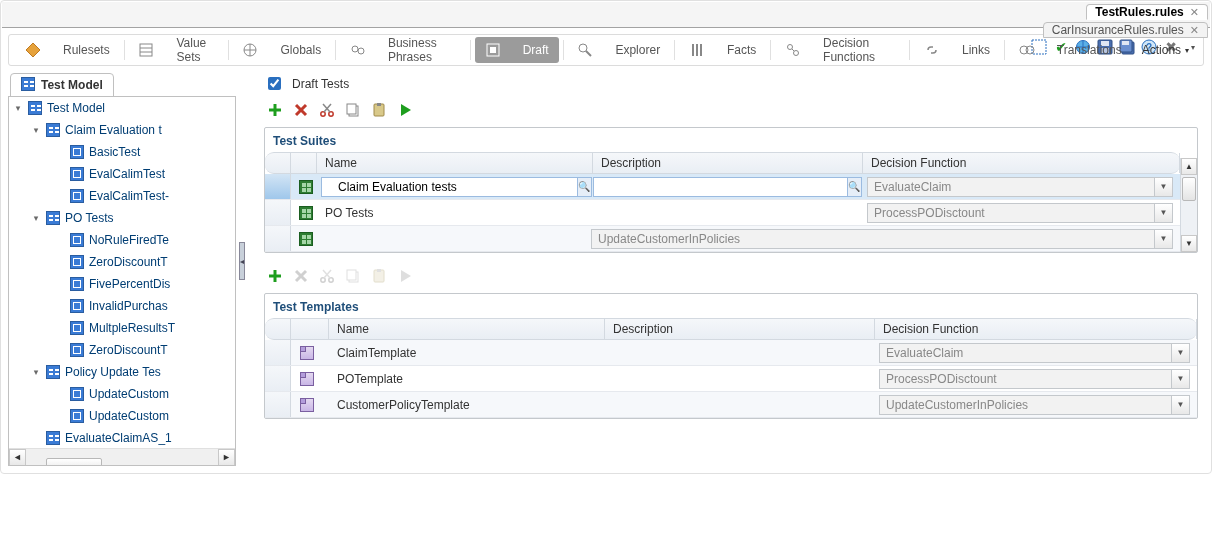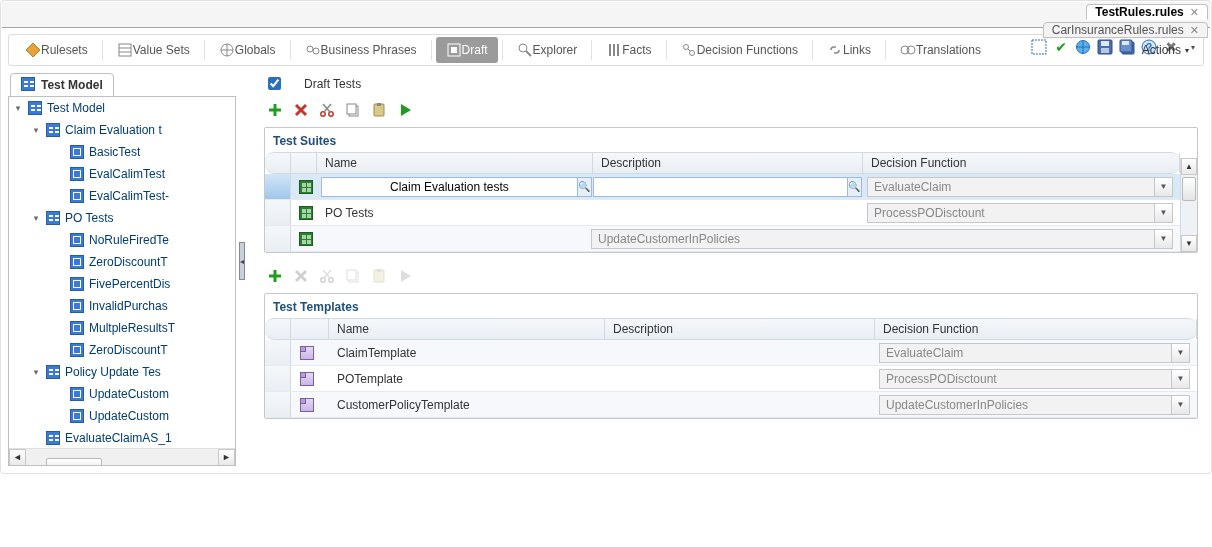--- a/index.html
+++ b/index.html
@@ -74,21 +74,21 @@
     border: 1px solid #dcdcdc;
     border-radius: 3px;
     margin: 6px 6px 0 6px;
     padding: 0 6px;
     background: #ffffff;
     gap: 2px;
   }
   .tb-item {
     display: flex;
     align-items: center;
-    gap: 0;
+    gap: 22px;
     height: 26px;
     padding: 0 10px;
     color: #555;
     border-radius: 3px;
     cursor: pointer;
   }
   .tb-item.selected {
     background: #9b9b9b;
     color: #ffffff;
   }
@@ -214,21 +214,21 @@
   }
   .ic-df::after {
     content: ""; position: absolute;
     top: 2px; left: 2px; right: 2px; bottom: 2px;
     border: 1px solid #fff;
   }
 
   
   .main-panel { flex: 1; min-width: 0; }
   .draft-row {
-    display: flex; align-items: center; gap: 20px;
+    display: flex; align-items: center; gap: 8px;
     margin: 2px 0 6px 6px;
     color: #333;
   }
   .draft-row input { accent-color: #2a6fbf; }
   .toolbar-row {
     display: flex; align-items: center; gap: 4px;
     margin: 0 0 6px 6px;
   }
   .ticon-btn {
     width: 22px; height: 22px; display: inline-flex; align-items: center; justify-content: center;
@@ -288,23 +288,22 @@
     overflow: hidden;
     white-space: nowrap;
   }
   .gc.col-sel { background: linear-gradient(#f5f7fa,#e9eef4); border-right: 1px solid #d3d9e0; padding: 0; }
   .grid-row.selected .gc.col-sel { background: linear-gradient(#d3e5f5,#9fc7eb); }
 
   .cell-input {
     width: 100%; height: 20px;
     border: 1px solid #9bbbe0;
     background: #ffffff;
-    padding: 0 4px;
+    padding: 0 16px;
     font: inherit;
-    text-align: center;
   }
   .cell-lookup {
     width: 16px; height: 20px;
     border: 1px solid #9bbbe0;
     background: #e6eef8;
     display: flex; align-items: center; justify-content: center;
     font-size: 10px;
     color: #2a6fbf;
     margin-left: -1px;
   }

